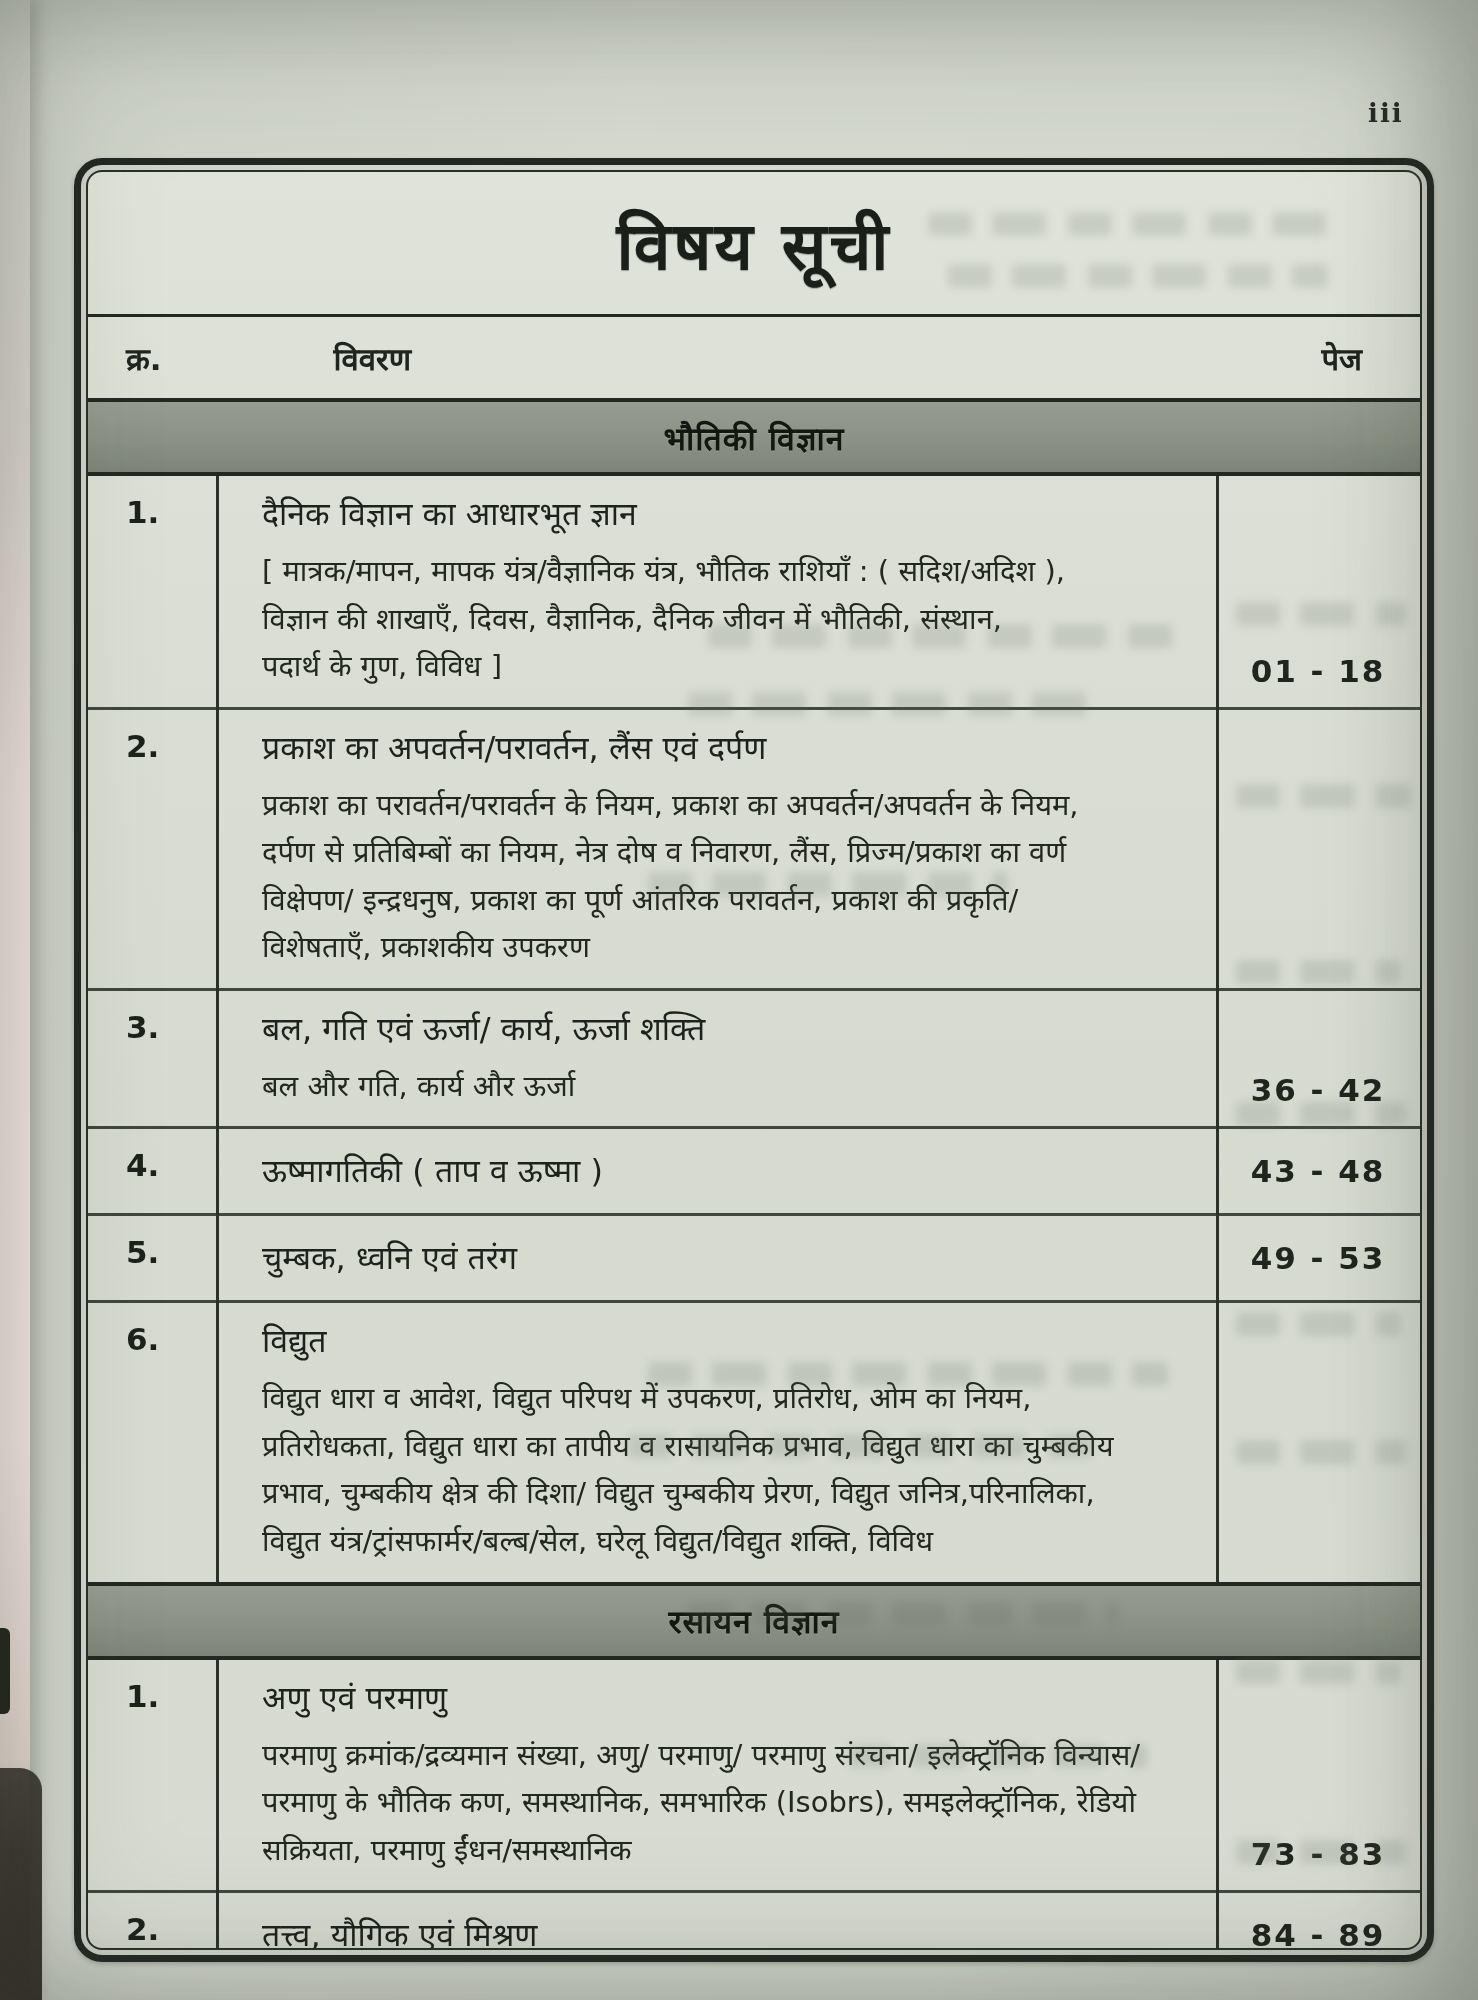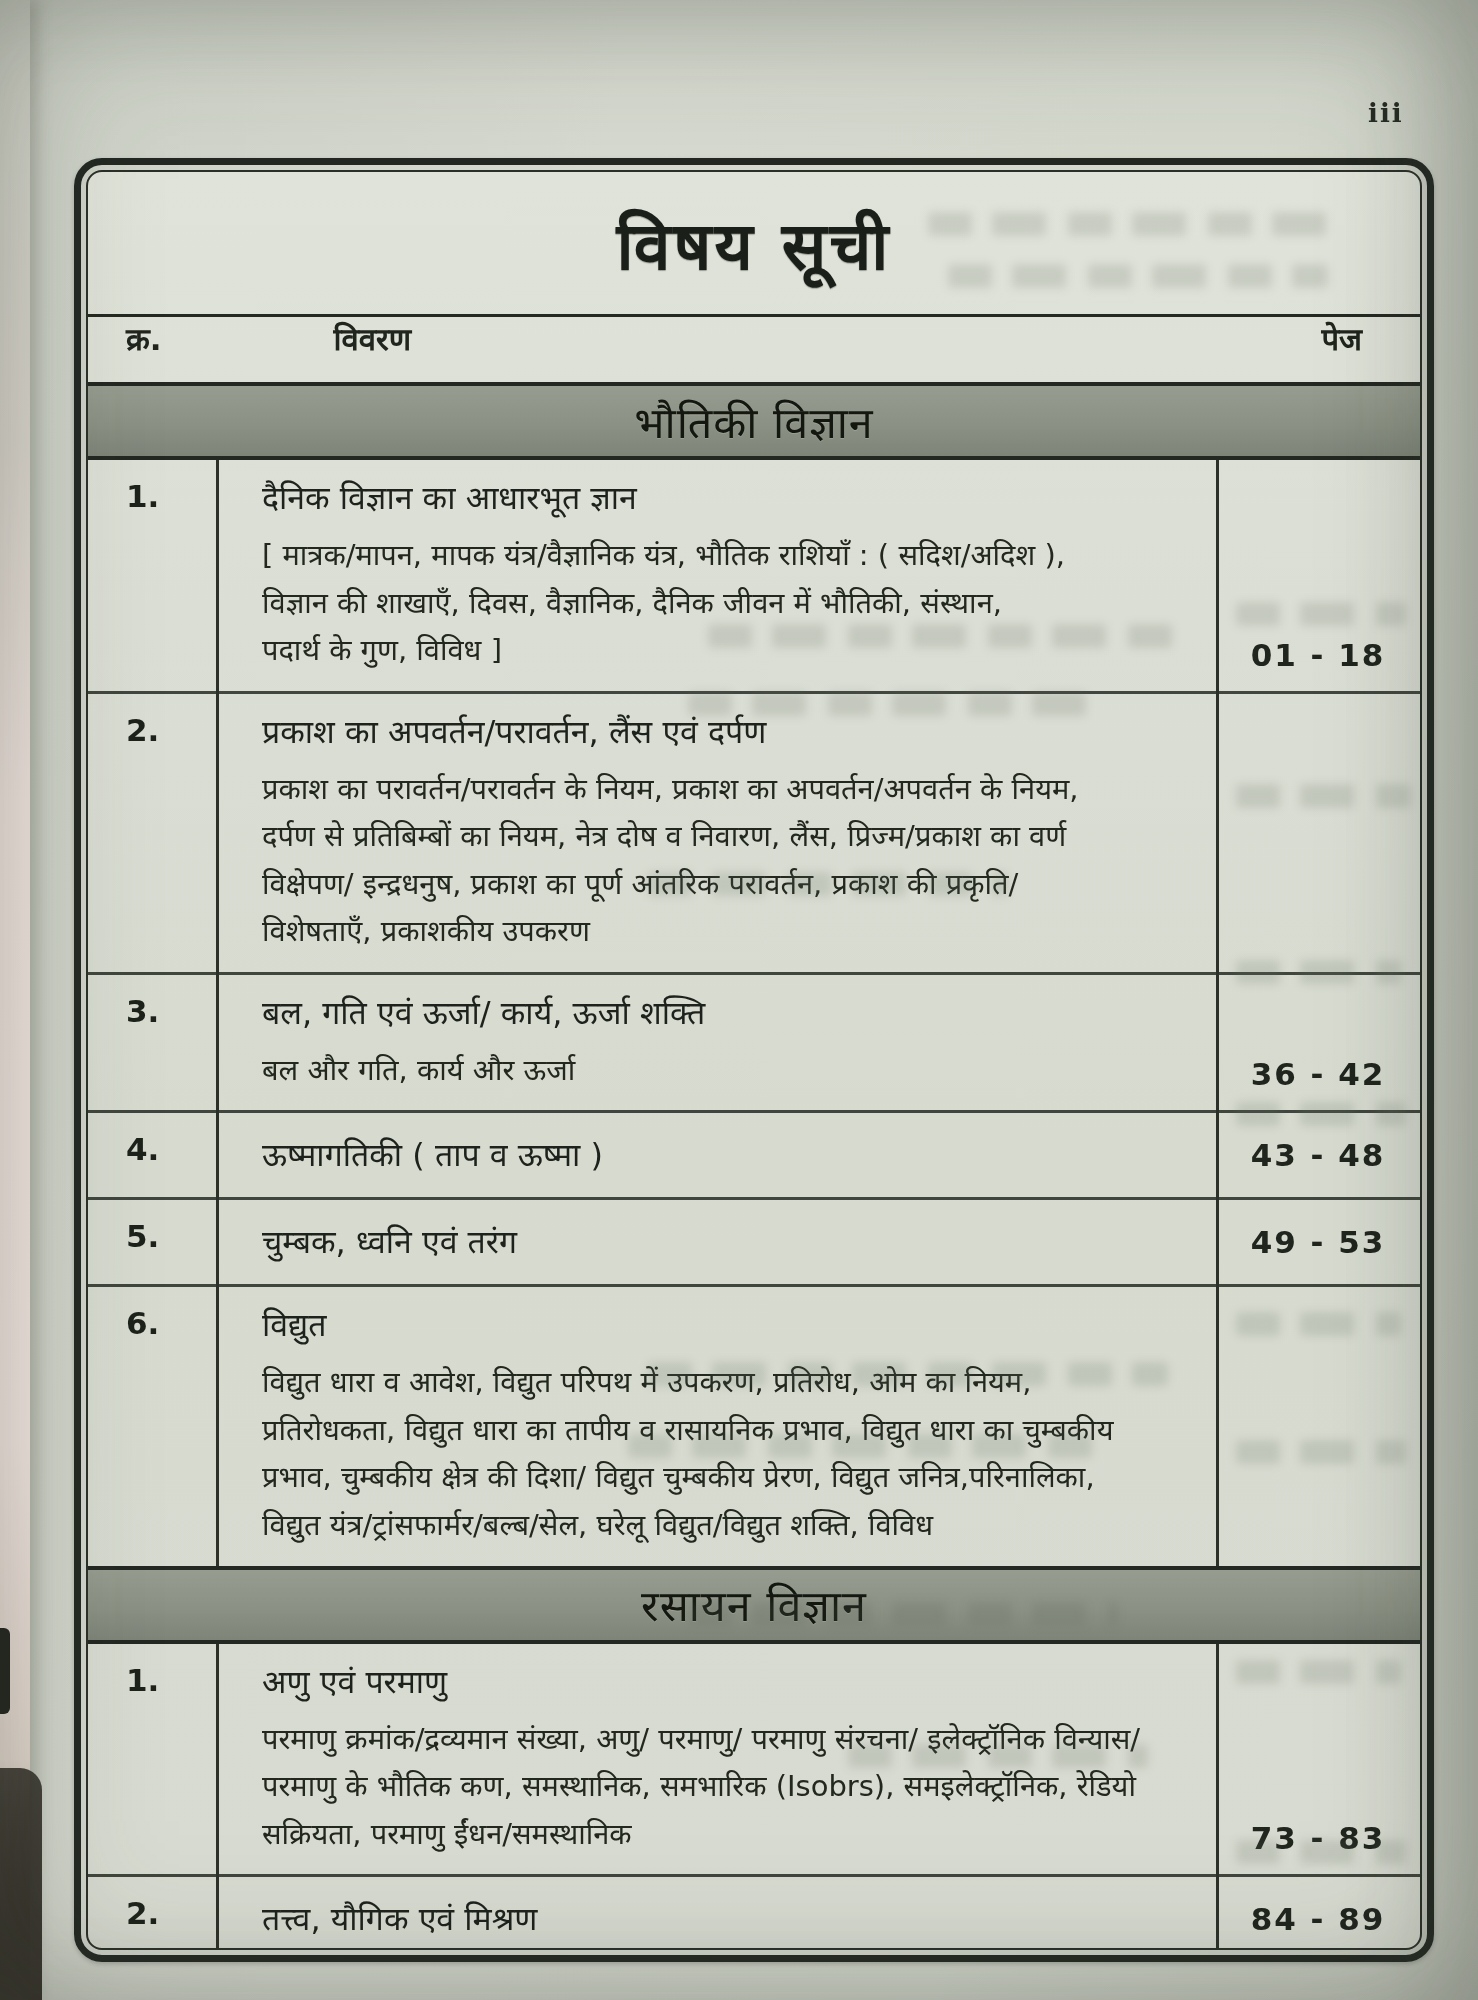--- a/index.html
+++ b/index.html
@@ -47,36 +47,36 @@
     position:absolute; inset:5px; border:2px solid #2a2f28; border-radius:16px;
     overflow:hidden; display:flex; flex-direction:column;
     background:linear-gradient(180deg,#e0e3d9 0%, #dbded4 25%, #d6dacf 55%, #d8dbd1 100%);
   }
   .title-row { height:142px; flex:0 0 auto; display:flex; align-items:center; justify-content:center; }
   .toc-title {
     font-size:66px; font-weight:bold; color:#1b1f19; letter-spacing:3px;
     text-shadow:0 1px 1px rgba(27,31,25,.35);
   }
   .header-row {
-    flex:0 0 auto; height:68px; border-top:3px solid #242922;
-    display:flex; 
+    flex:0 0 auto; height:84px; border-top:3px solid #242922;
+    display:flex; align-items:center;
     font-size:31px; font-weight:bold; color:#20251e;
   }
   .col-no   { margin-left:38px; }
   .col-desc { margin-left:172px; }
   .col-page { margin-left:auto; margin-right:58px; }
   #sections { flex:1 1 auto; display:flex; flex-direction:column; }
   .section-band {
     flex:0 0 auto; height:78px; border-top:4px solid #232822; border-bottom:4px solid #232822;
     background:linear-gradient(180deg,#99required? 0,#fff 0); 
   }
   .section-band {
     background:linear-gradient(180deg,#969c8f 0%, #8b9184 55%, #7e8478 100%);
     display:flex; align-items:center; justify-content:center;
-    font-size:43px; font-weight:normal; color:#13170f; letter-spacing:1px;
+    font-size:32px; font-weight:bold; color:#13170f; letter-spacing:1px;
     text-shadow:0 1px 0 rgba(235,238,228,.18);
   }
   .sec-body { position:relative; flex:0 0 auto; }
   .sec-body.grow { flex:1 1 auto; }
   .sec-body::before, .sec-body::after {
     content:""; position:absolute; top:0; bottom:0; width:3px; background:#2b3029; z-index:2;
   }
   .sec-body::before { left:128px; }
   .sec-body::after  { left:1128px; }
   .entry { display:grid; grid-template-columns:128px 1000px 1fr; }

